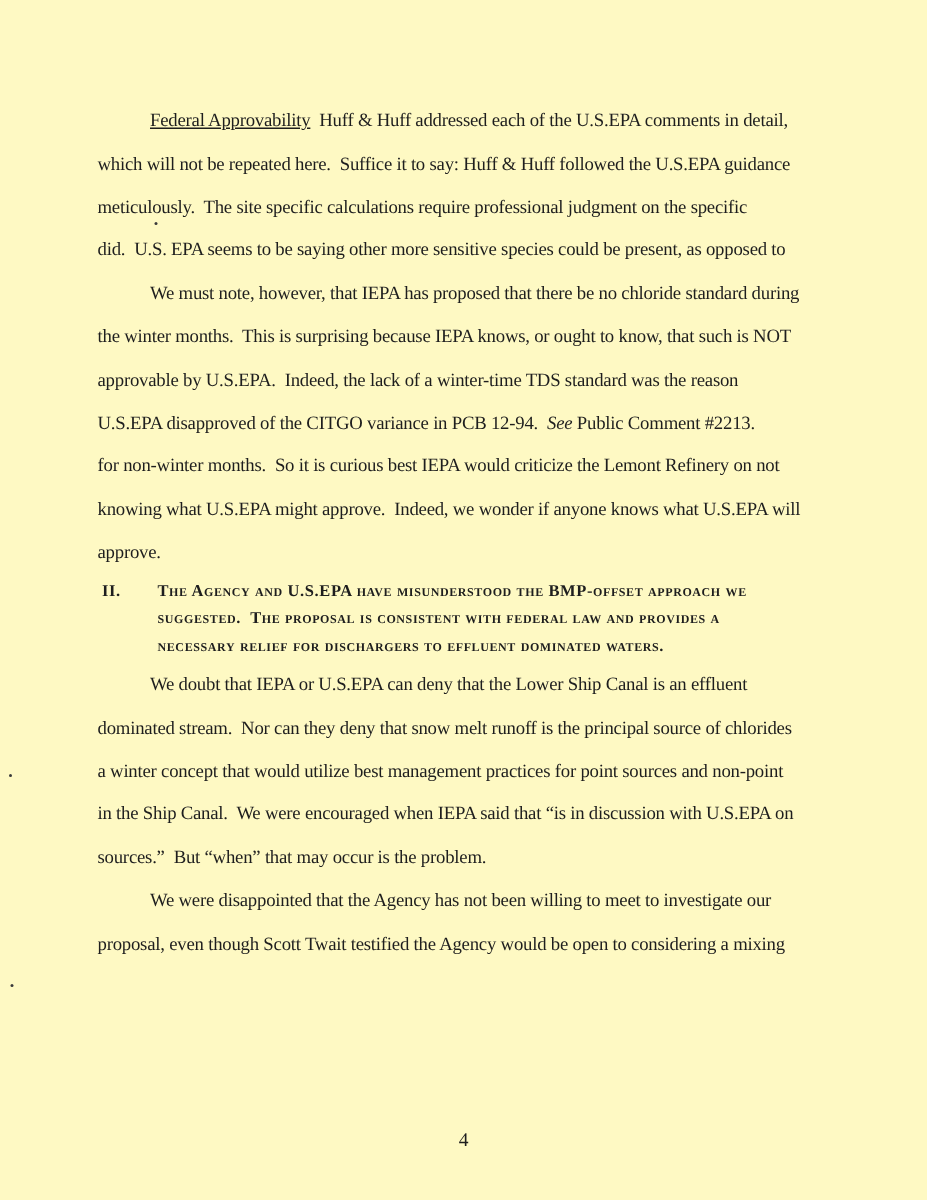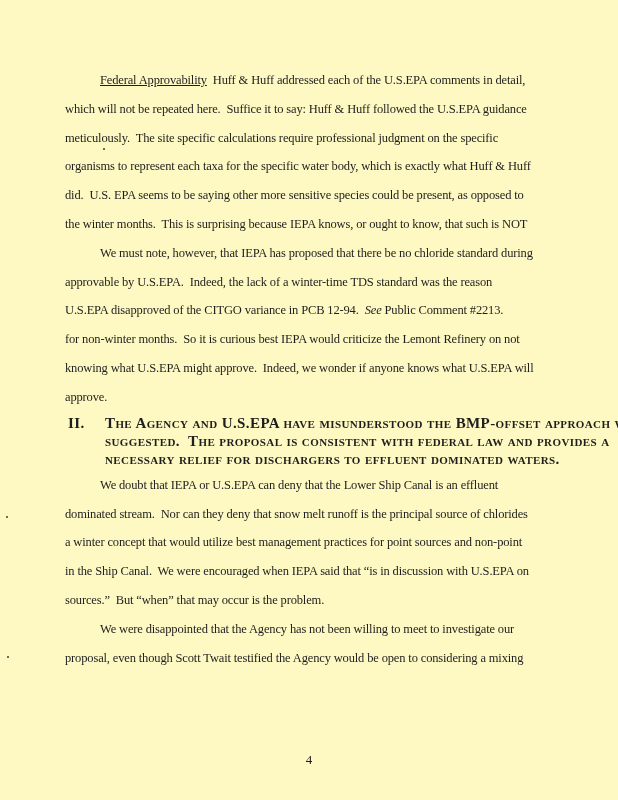--- a/index.html
+++ b/index.html
@@ -28,21 +28,21 @@
   }
   .indent { padding-left: 35px; }
   .b { font-weight: normal; text-align: right; }
   .i { font-style: italic; }
   .u { text-decoration: underline; }
   .heading {
     display: flex;
     font-weight: bold;
     font-variant: small-caps;
     letter-spacing: 0.4px;
-    font-size: 15px;
+    font-size: 11px;
     margin: 2px 0 2px 3px;
   }
   .h-num { flex: 0 0 37px; line-height: 18.4px; }
   .h-lines .hln { white-space: pre; line-height: 18.4px; }
   .pageno {
     position: absolute;
     top: 752px;
     left: 0;
     width: 100%;
     text-align: center;
@@ -68,27 +68,26 @@
   <div class="speck speck-1"></div>
   <div class="speck speck-2"></div>
   <div class="speck speck-3"></div>
 
   <div class="doc">
 
     <div>
       <div class="ln indent"><span class="u">Federal Approvability</span><span>  Huff &amp; Huff addressed each of the U.S.EPA comments in detail,</span></div>
       <div class="ln">which will not be repeated here.  Suffice it to say: Huff &amp; Huff followed the U.S.EPA guidance</div>
       <div class="ln">meticulously.  The site specific calculations require professional judgment on the specific</div>
-      <div class="ln">organisms to represent each taxa for the specific water body, which is exactly what Huff &amp; Huff</div>
       <div class="ln"><span>did.  U.S. EPA seems to be saying other more sensitive species </span><span class="b">could</span><span> be present, as opposed to</span></div>
     </div>
 
     <div>
+      <div class="ln indent">We must note, however, that IEPA has proposed that there be no chloride standard during</div>
       <div class="ln">the winter months.  This is surprising because IEPA knows, or ought to know, that such is NOT</div>
-      <div class="ln indent">We must note, however, that IEPA has proposed that there be no chloride standard during</div>
       <div class="ln">approvable by U.S.EPA.  Indeed, the lack of a winter-time TDS standard was the reason</div>
       <div class="ln"><span>U.S.EPA disapproved of the CITGO variance in PCB 12-94.  </span><span class="i">See</span><span> Public Comment #2213.</span></div>
       <div class="ln">for non-winter months.  So it is curious best IEPA would criticize the Lemont Refinery on not</div>
       <div class="ln">knowing what U.S.EPA might approve.  Indeed, we wonder if anyone knows what U.S.EPA will</div>
       <div class="ln">approve.</div>
     </div>
 
     <div class="heading">
       <div class="h-num">II.</div>
       <div class="h-lines">

